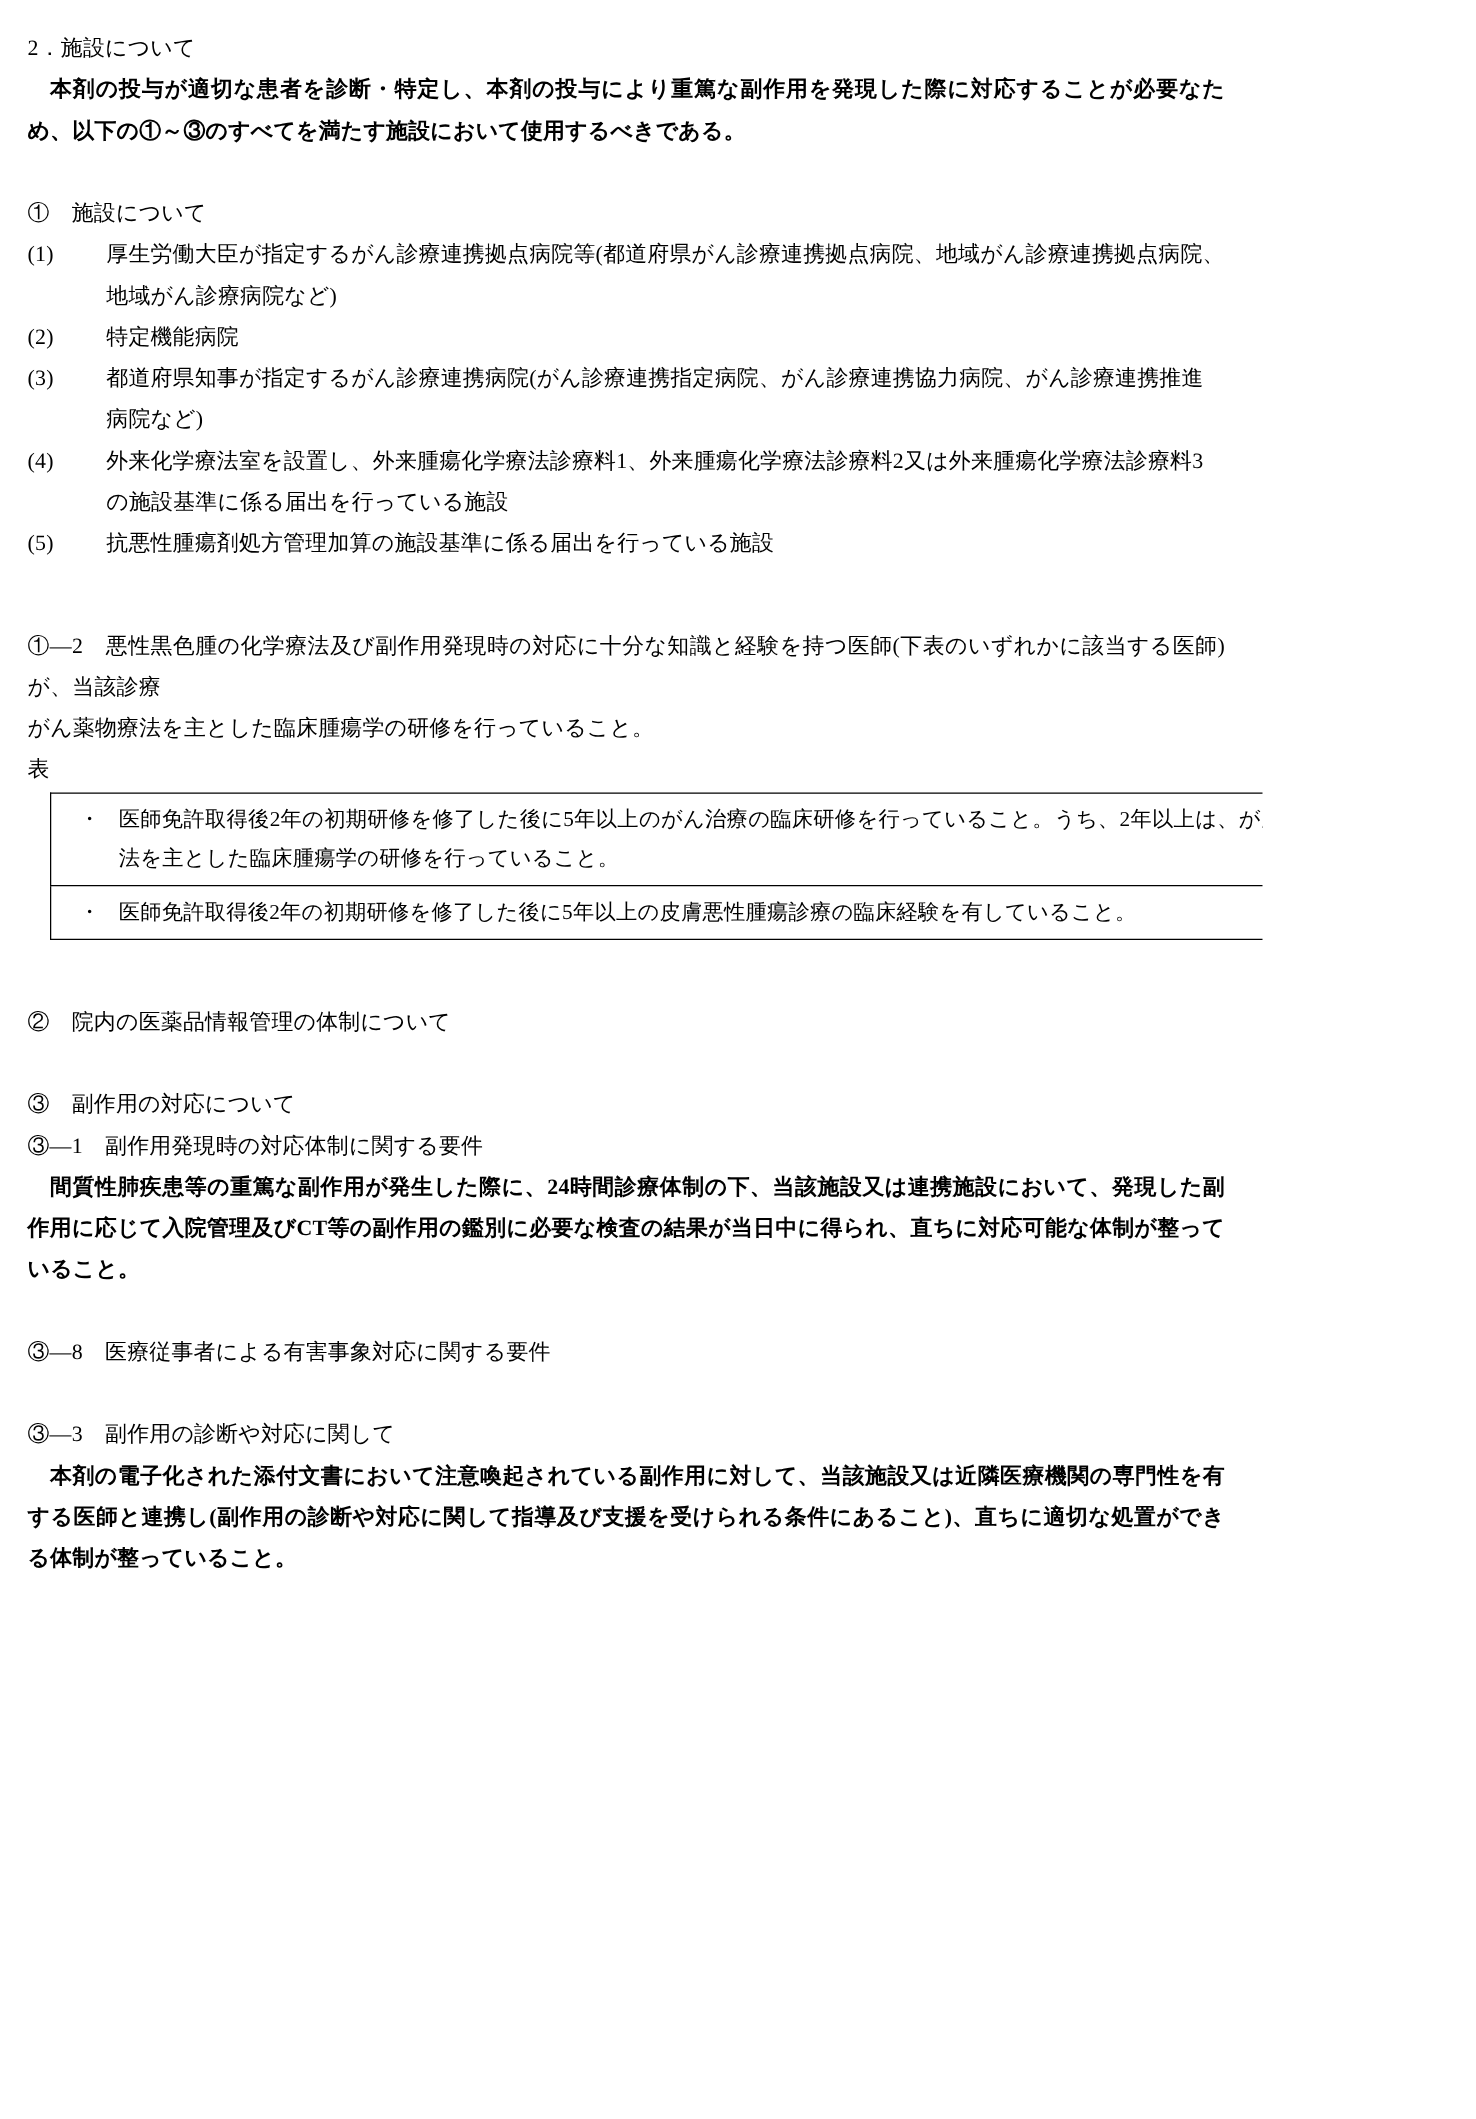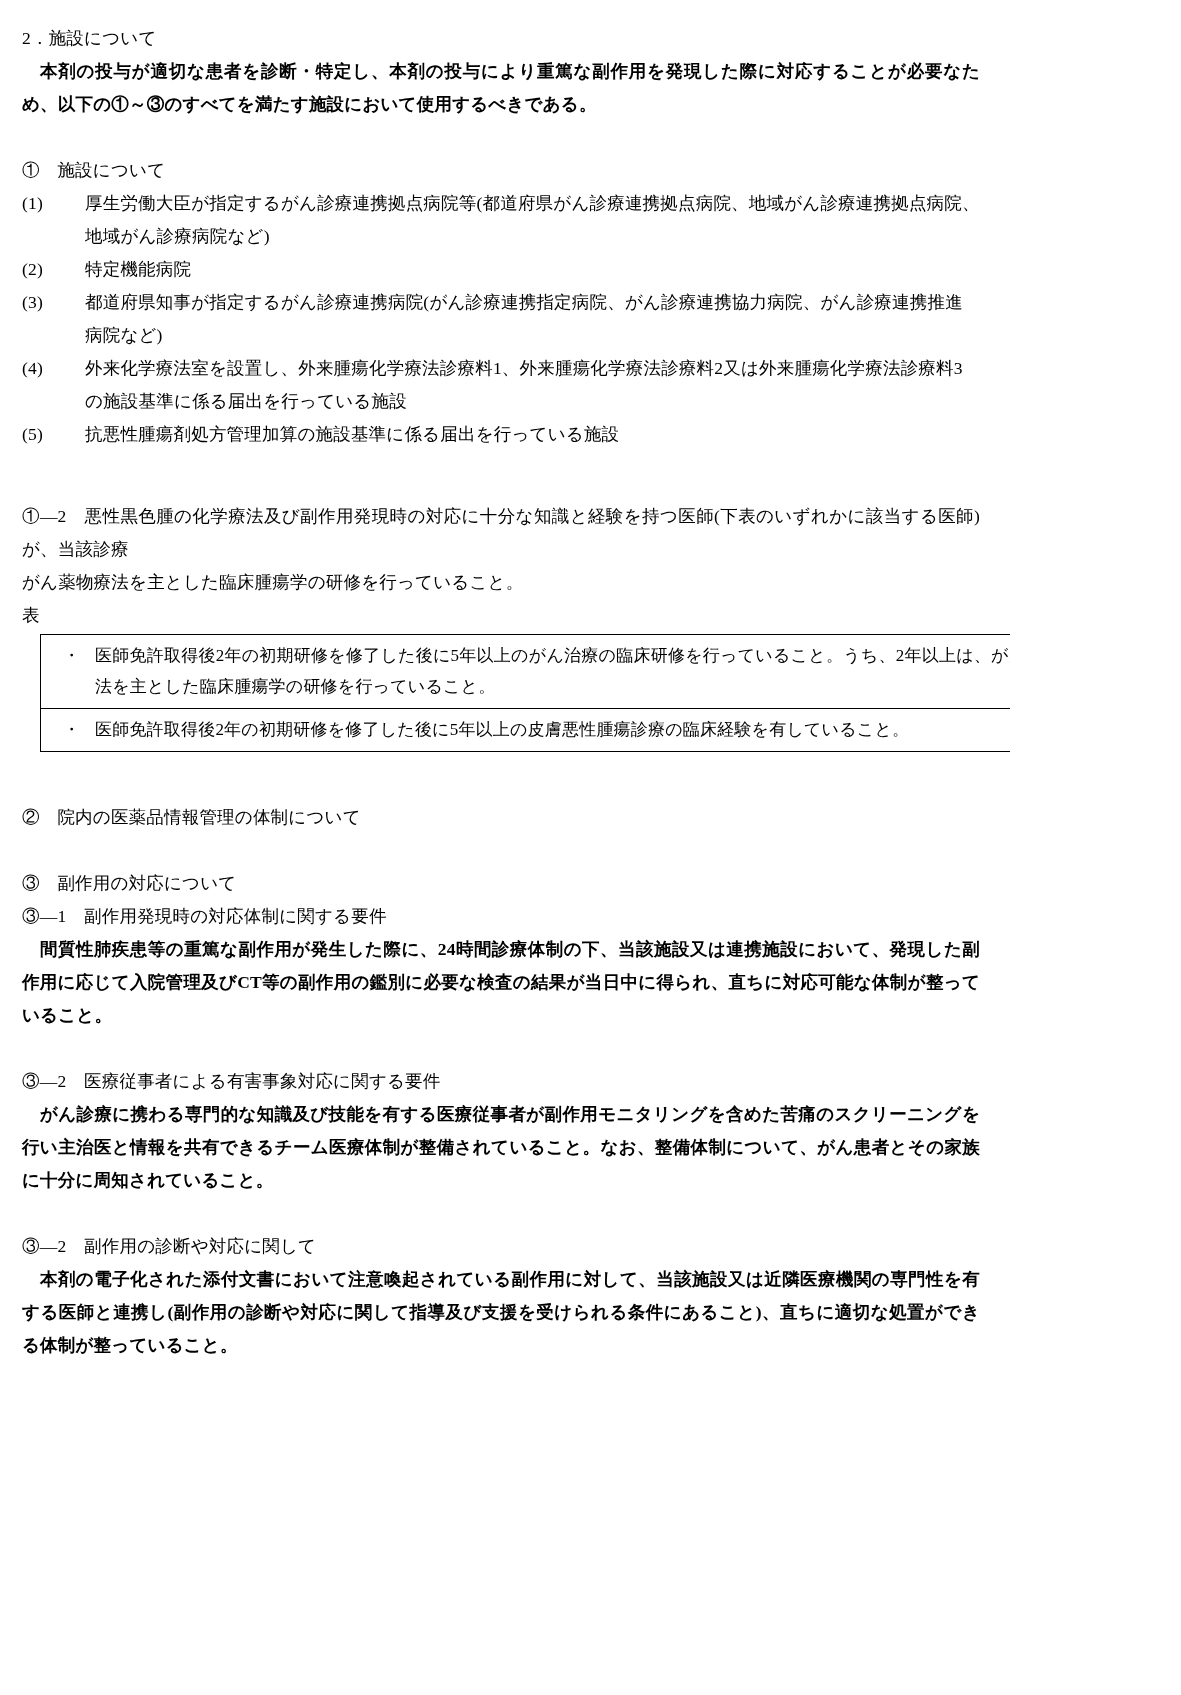--- a/index.html
+++ b/index.html
@@ -161,22 +161,21 @@
     <p class="heading">②　院内の医薬品情報管理の体制について</p>
 
     <div class="spacer-line"></div>
 
     <p class="heading">③　副作用の対応について</p>
     <p class="sub-head">③―1　副作用発現時の対応体制に関する要件</p>
     <p class="indent-para">間質性肺疾患等の重篤な副作用が発生した際に、24時間診療体制の下、当該施設又は連携施設において、発現した副作用に応じて入院管理及びCT等の副作用の鑑別に必要な検査の結果が当日中に得られ、直ちに対応可能な体制が整っていること。</p>
 
     <div class="spacer-line"></div>
 
-    <p class="sub-head">③―2　医療従事者による有害事象対応に関する要件</p>
-    <p class="indent-para">がん診療に携わる専門的な知識及び技能を有する医療従事者が副作用モニタリングを含めた苦痛のスクリーニングを行い主治医と情報を共有できるチーム医療体制が整備されていること。なお、整備体制について、がん患者とその家族に十分に周知されていること。</p>
+    <p class="sub-head">③―8　医療従事者による有害事象対応に関する要件</p>
 
     <div class="spacer-line"></div>
 
-    <p class="sub-head">③―2　副作用の診断や対応に関して</p>
+    <p class="sub-head">③―3　副作用の診断や対応に関して</p>
     <p class="indent-para">本剤の電子化された添付文書において注意喚起されている副作用に対して、当該施設又は近隣医療機関の専門性を有する医師と連携し(副作用の診断や対応に関して指導及び支援を受けられる条件にあること)、直ちに適切な処置ができる体制が整っていること。</p>
 
   </div>
 </div>
 
 </body></html>

